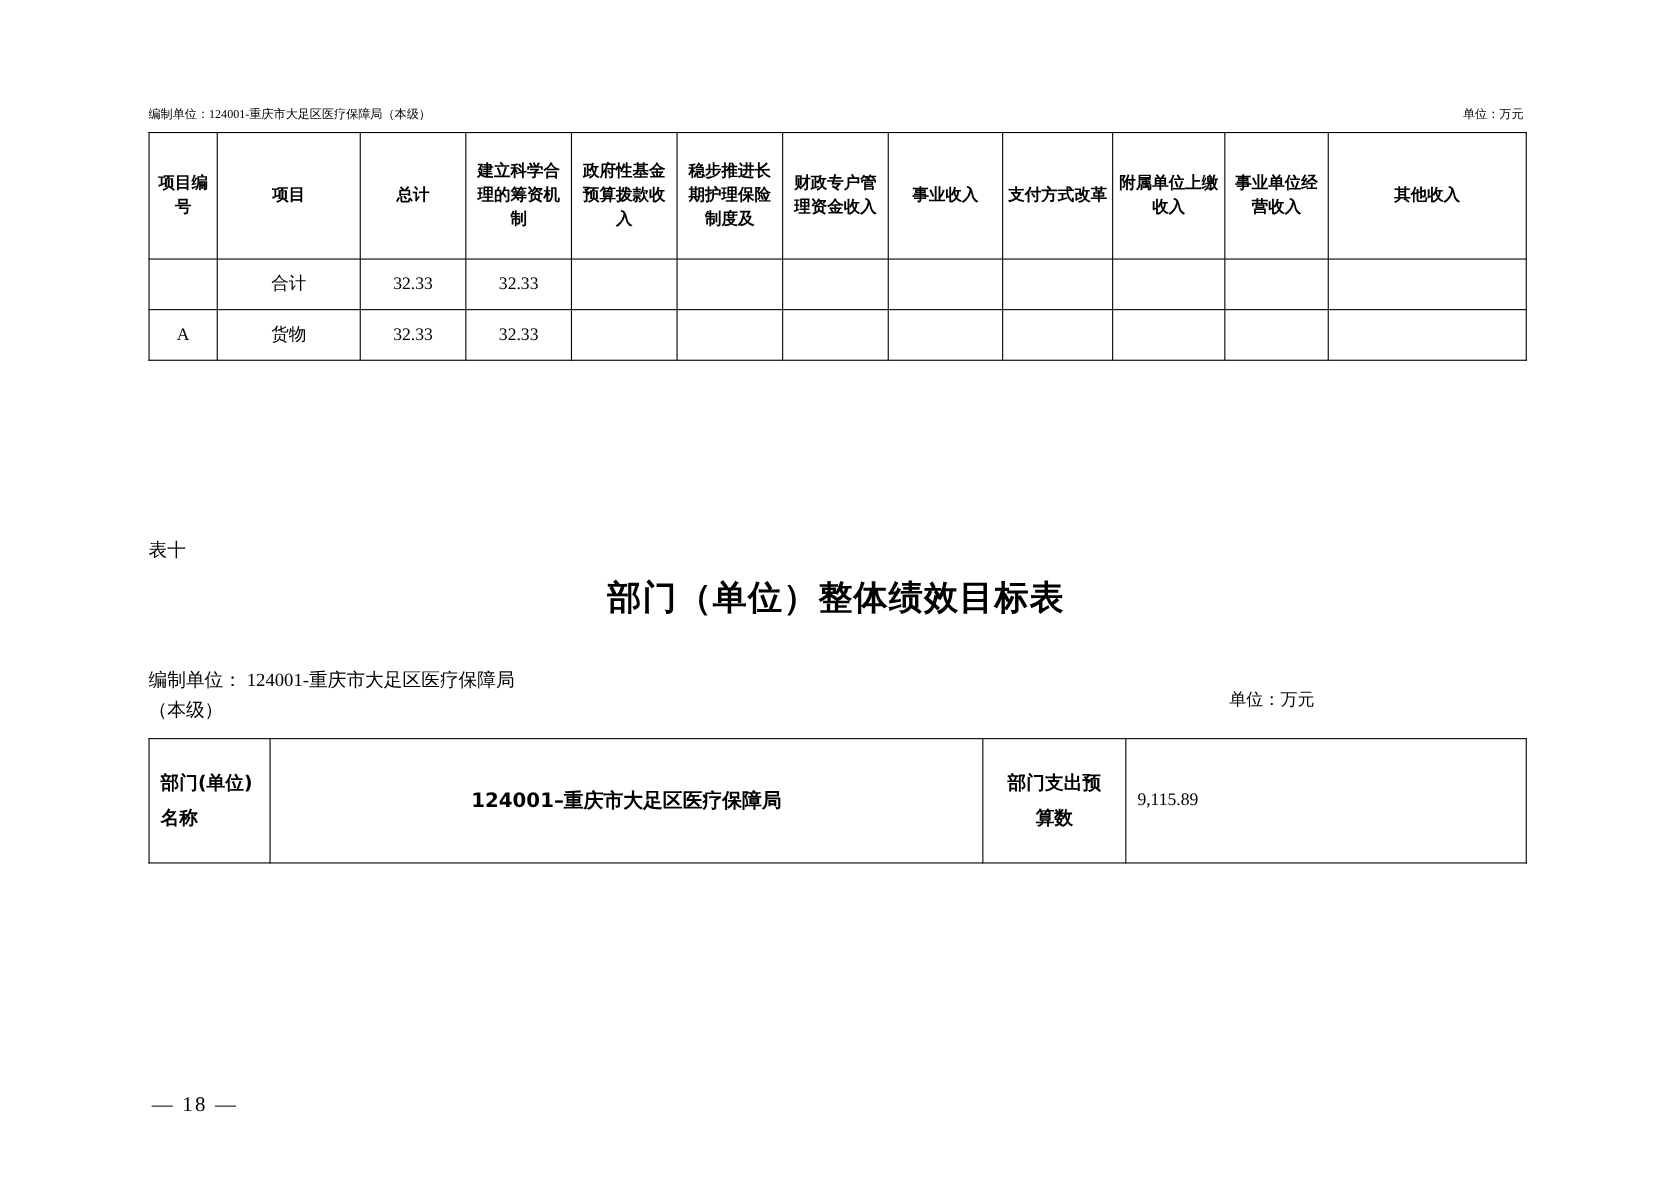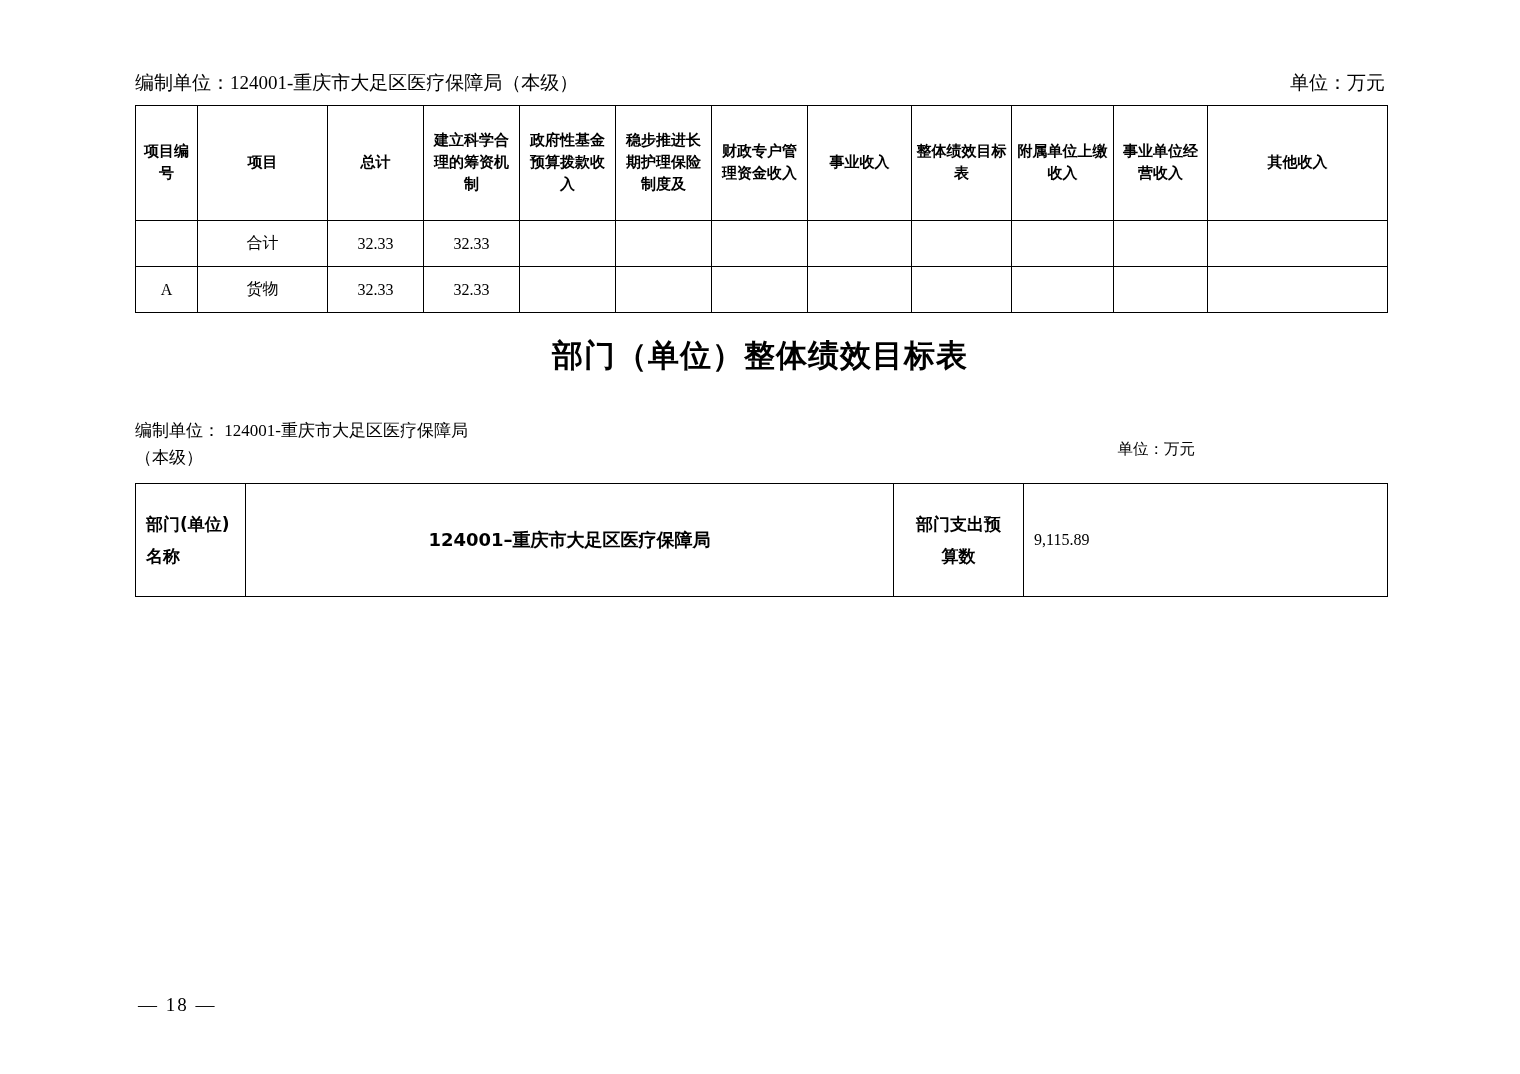--- a/index.html
+++ b/index.html
@@ -21,22 +21,22 @@
     height: 1074px;
     box-sizing: border-box;
     padding: 0 135px;
   }
 
   
   .meta-row {
     display: flex;
     justify-content: space-between;
     align-items: flex-end;
-    font-size: 19px;
-    padding-top: 70px;
+    font-size: 11px;
+    padding-top: 96px;
     margin-bottom: 9px;
   }
 
   table.grid {
     border-collapse: collapse;
     width: 1252px;
     table-layout: fixed;
   }
   table.grid td, table.grid th {
     border: 1px solid #000000;
@@ -65,21 +65,21 @@
     font-size: 17px;
     margin-top: 160px;
     margin-bottom: 6px;
   }
   .doc-title {
     text-align: center;
     font-family: "DejaVu Sans", "Liberation Sans", sans-serif;
     font-weight: bold;
     font-size: 31px;
     letter-spacing: 1px;
-    margin-top: 22px;
+    margin-top: 12px;
     margin-bottom: 40px;
   }
   .meta2 {
     position: relative;
     font-size: 17px;
     line-height: 1.6;
     margin-bottom: 14px;
     height: 52px;
   }
   .meta2 .unit {
@@ -169,21 +169,21 @@
     <thead>
       <tr>
         <th>项目编号</th>
         <th>项目</th>
         <th>总计</th>
         <th>建立科学合理的筹资机制</th>
         <th>政府性基金预算拨款收入</th>
         <th>稳步推进长期护理保险制度及</th>
         <th>财政专户管理资金收入</th>
         <th>事业收入</th>
-        <th>整体绩效目标表</th>
+        <th>支付方式改革</th>
         <th>附属单位上缴收入</th>
         <th>事业单位经营收入</th>
         <th>其他收入</th>
       </tr>
     </thead>
     <tbody>
       <tr>
         <td></td>
         <td>合计</td>
         <td class="num">32.33</td>
@@ -207,20 +207,21 @@
         <td class="blank"></td>
         <td class="blank"></td>
         <td class="blank"></td>
         <td class="blank"></td>
         <td class="blank"></td>
         <td class="blank"></td>
       </tr>
     </tbody>
   </table>
 
+  <div class="section-label">表十</div>
 
   <div class="doc-title">部门（单位）整体绩效目标表</div>
 
   <div class="meta2">
     <div>编制单位： 124001-重庆市大足区医疗保障局</div>
     <div>（本级）</div>
     <div class="unit">单位：万元</div>
   </div>
 
   <table class="perf">

